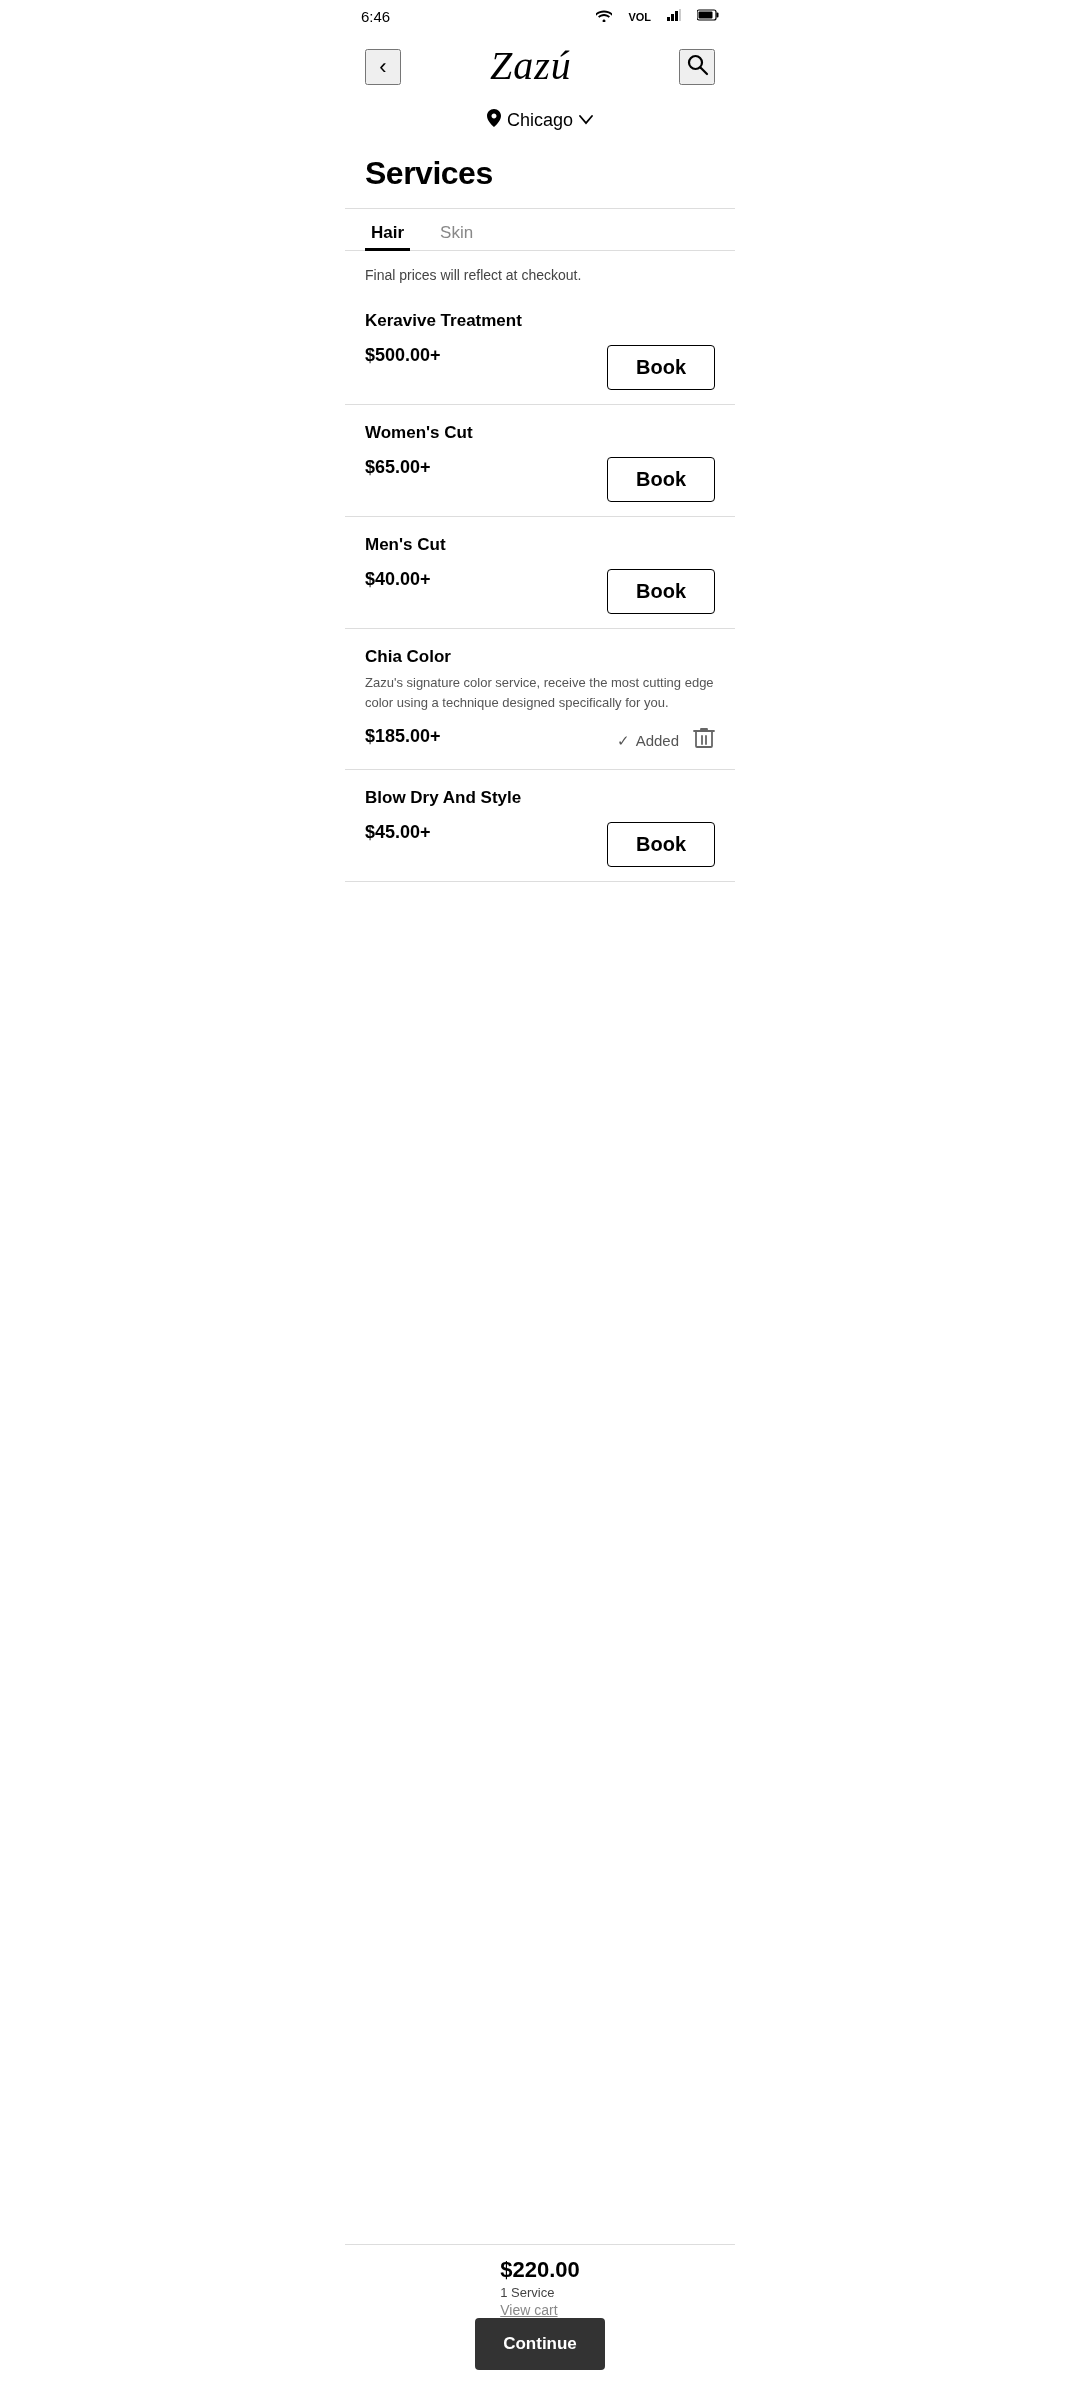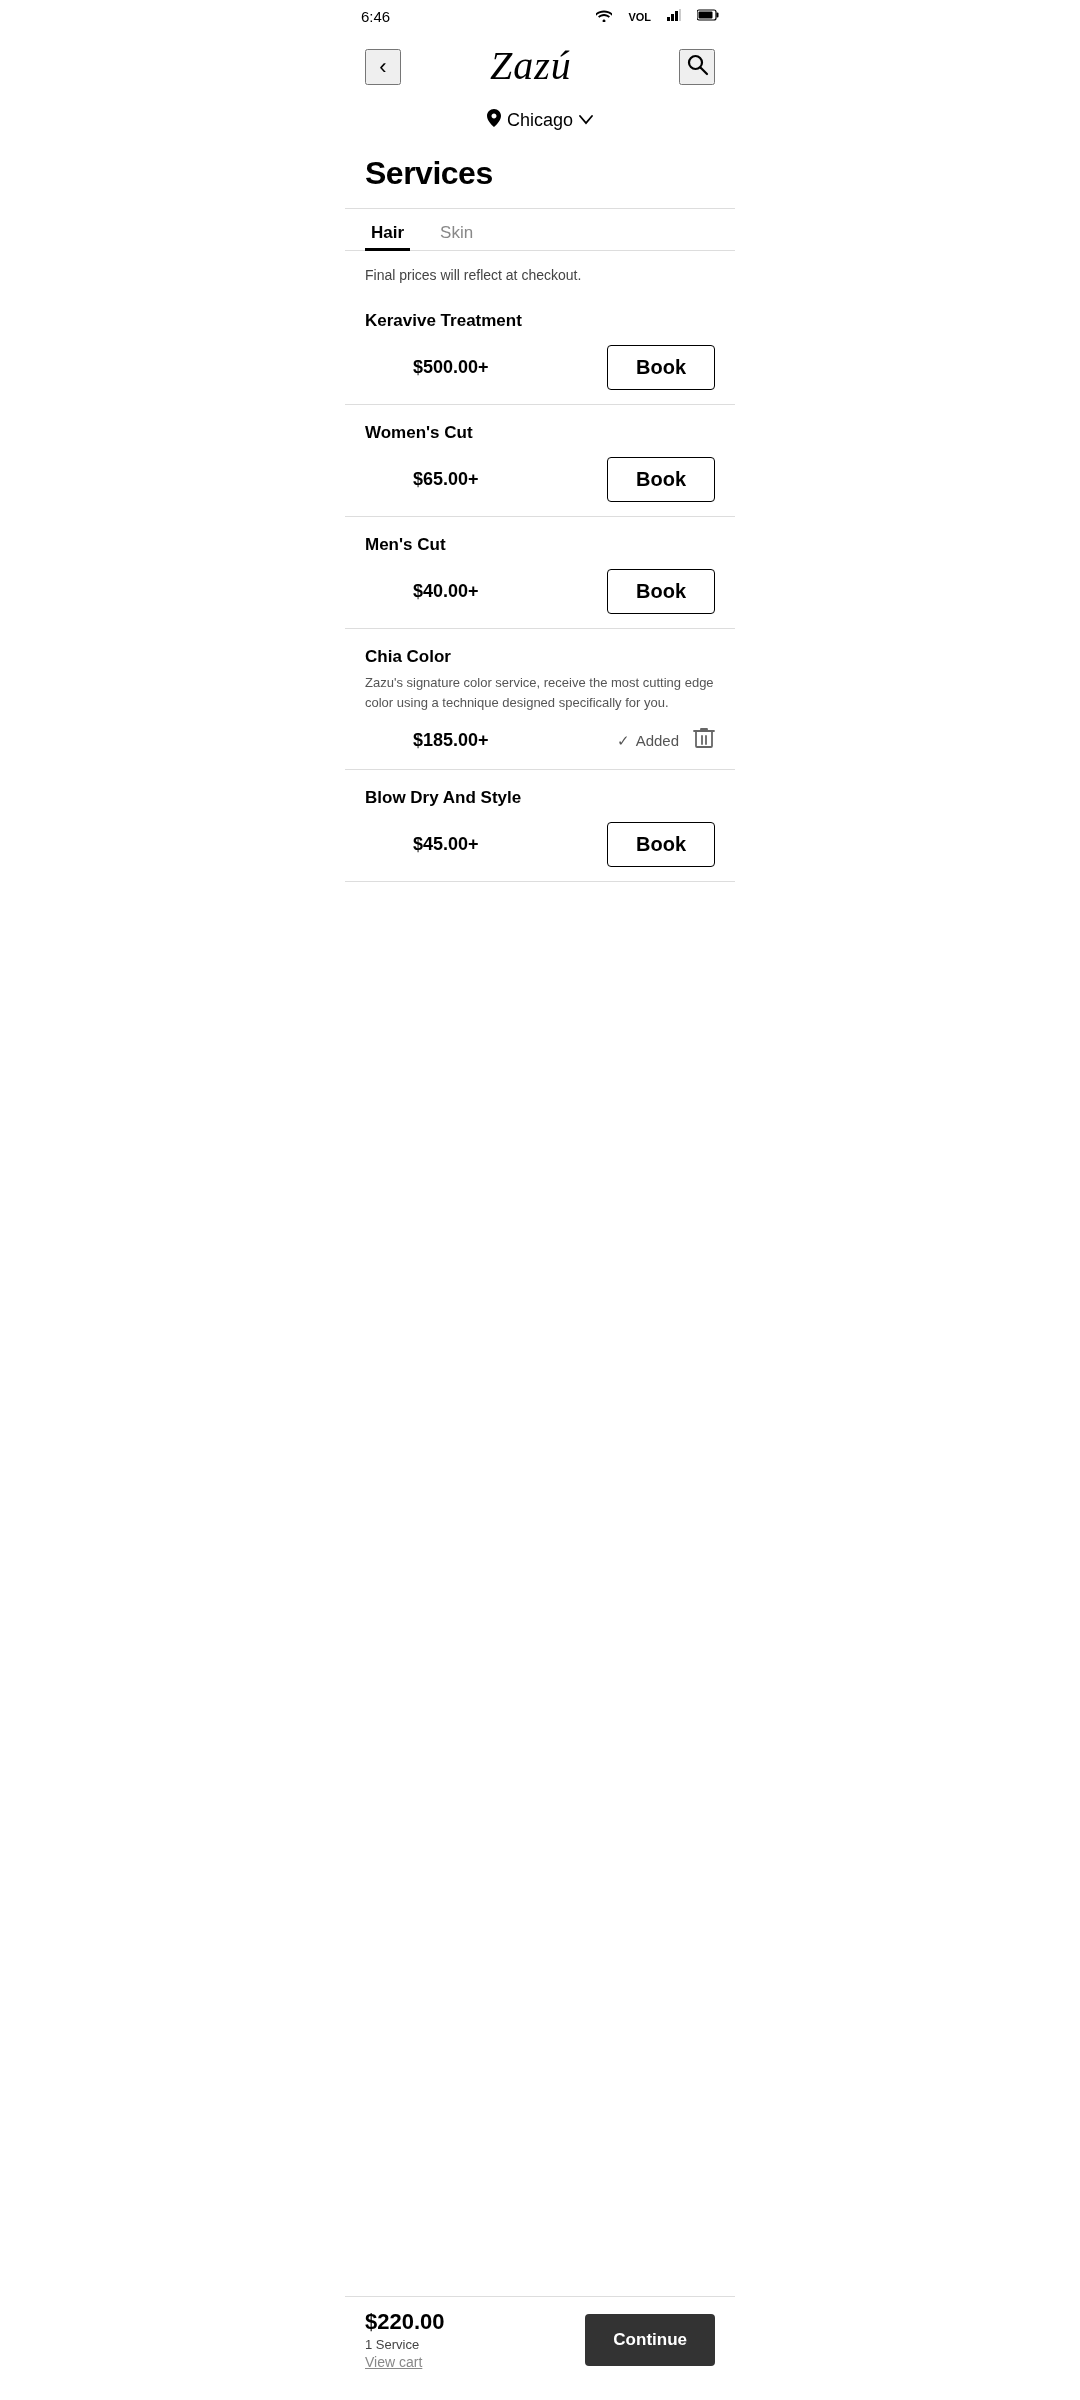--- a/index.html
+++ b/index.html
@@ -127,24 +127,23 @@
       margin-bottom: 6px;
     }
     .service-description {
       font-size: 13px;
       color: #555;
       line-height: 1.5;
       margin-bottom: 10px;
     }
     .service-footer {
       display: flex;
-      align-items: center;
+      align-items: flex-start;
       justify-content: space-between;
       margin-top: 14px;
-      margin-left: 48px;
     }
     .service-price {
       font-size: 18px;
       font-weight: 600;
     }
     .book-btn {
       border: 1.5px solid #000;
       background: #fff;
       padding: 10px 28px;
       font-size: 20px;
@@ -174,20 +173,21 @@
     .bottom-bar {
       position: fixed;
       bottom: 0;
       width: 390px;
       background: #fff;
       border-top: 1px solid #ddd;
       display: flex;
       align-items: center;
       justify-content: space-between;
       padding: 12px 20px 30px;
+      flex-direction: column;
     }
     .bottom-left {}
     .bottom-total {
       font-size: 22px;
       font-weight: 700;
     }
     .bottom-count {
       font-size: 13px;
       color: #444;
       margin: 2px 0;

